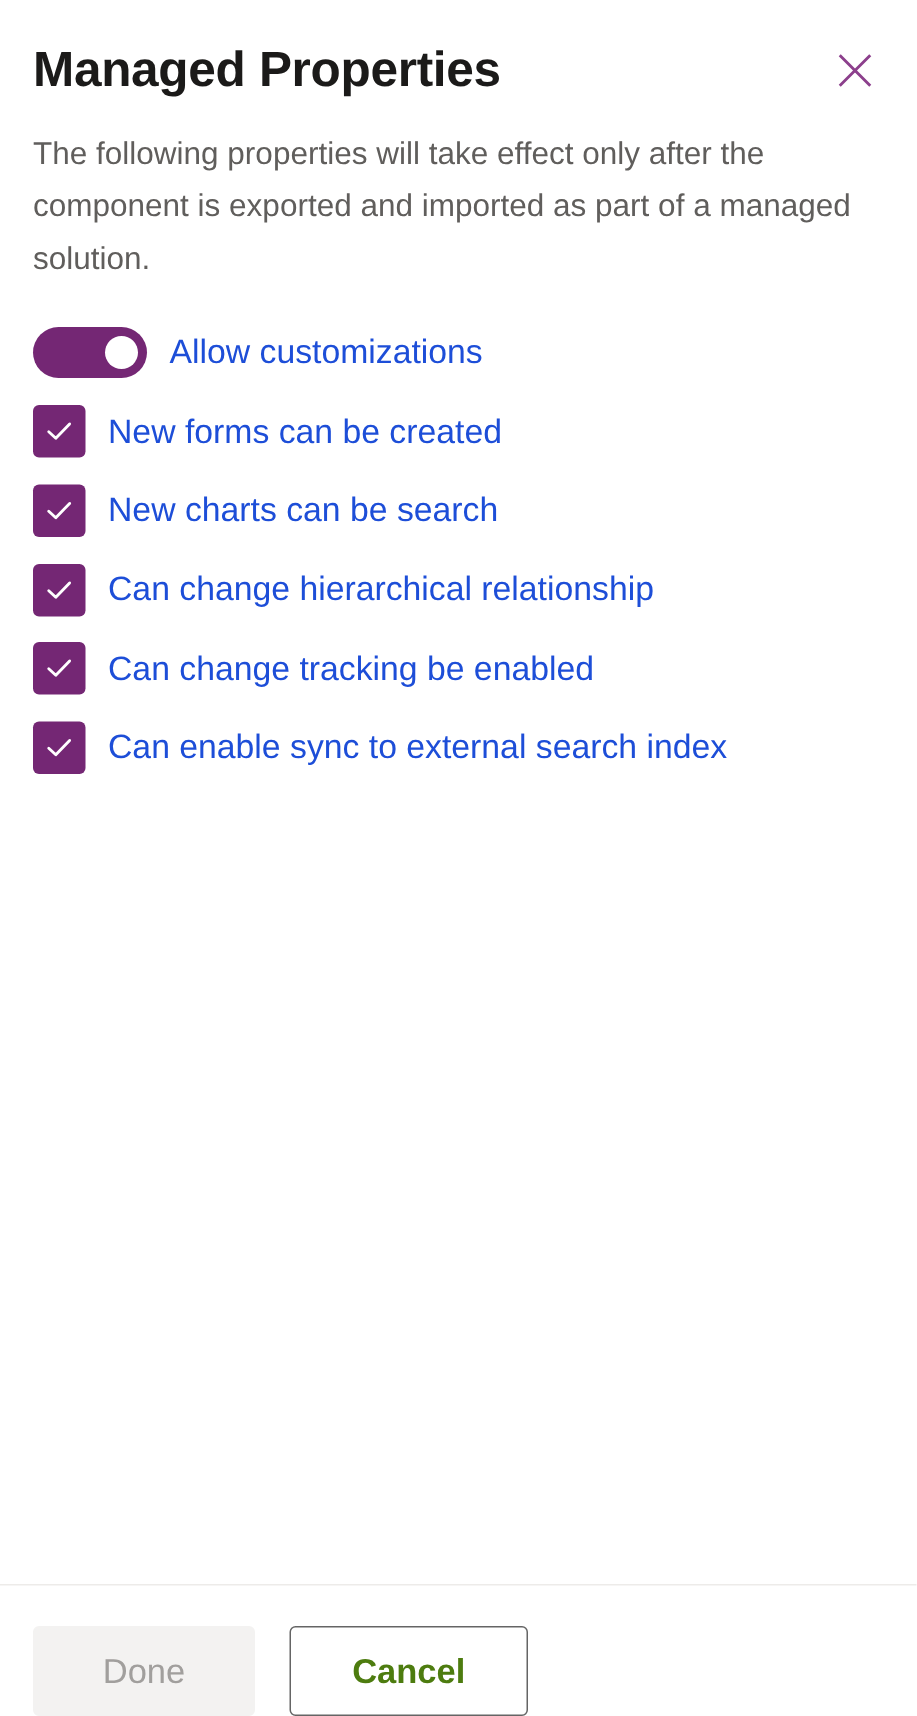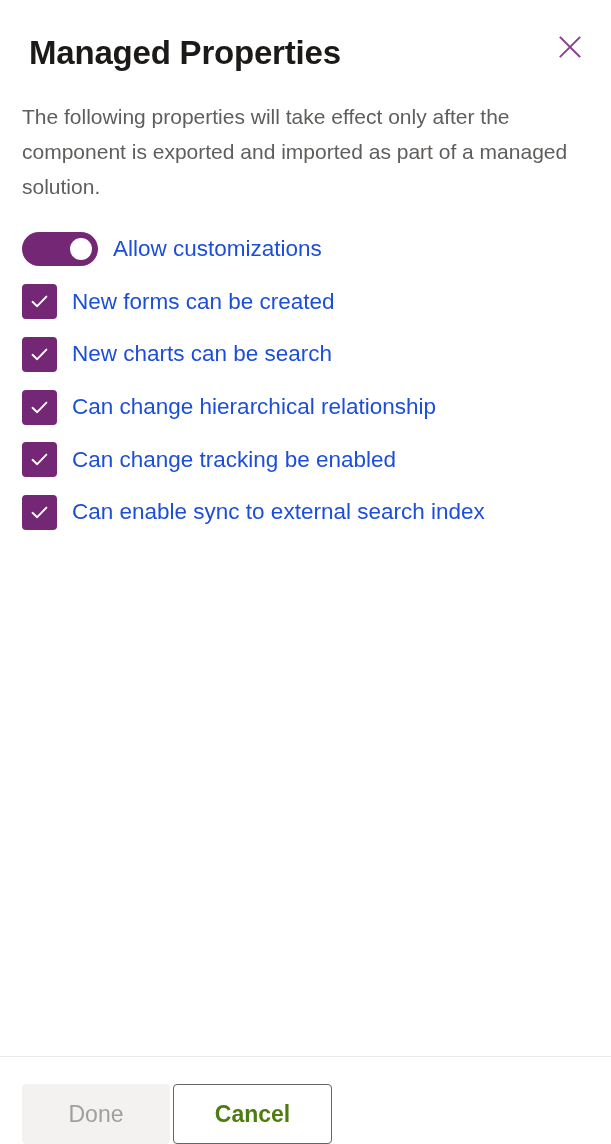--- a/index.html
+++ b/index.html
@@ -35,21 +35,21 @@
     display: flex;
     align-items: flex-start;
     justify-content: space-between;
   }
   .panel-title {
     font-size: 33px;
     line-height: 40px;
     font-weight: 600;
     color: #1b1a19;
     letter-spacing: -0.2px;
-    margin: 7px;
+    margin: 0;
     white-space: nowrap;
   }
   .close-button {
     width: 34px;
     height: 34px;
     margin-top: 4px;
     margin-right: 2px;
     display: flex;
     align-items: center;
     justify-content: center;
@@ -139,21 +139,21 @@
 
   
   .footer {
     flex: 0 0 auto;
     border-top: 1px solid #edebe9;
     padding: 27px 22px 0 22px;
   }
   .footer-buttons {
     display: flex;
     align-items: flex-end;
-    gap: 3px;
+    gap: 23px;
   }
   .btn {
     height: 60px;
     min-width: 148px;
     border-radius: 4px;
     font-family: "Liberation Sans", sans-serif;
     font-size: 23px;
     font-weight: 600;
     padding: 0 24px;
     box-sizing: border-box;

